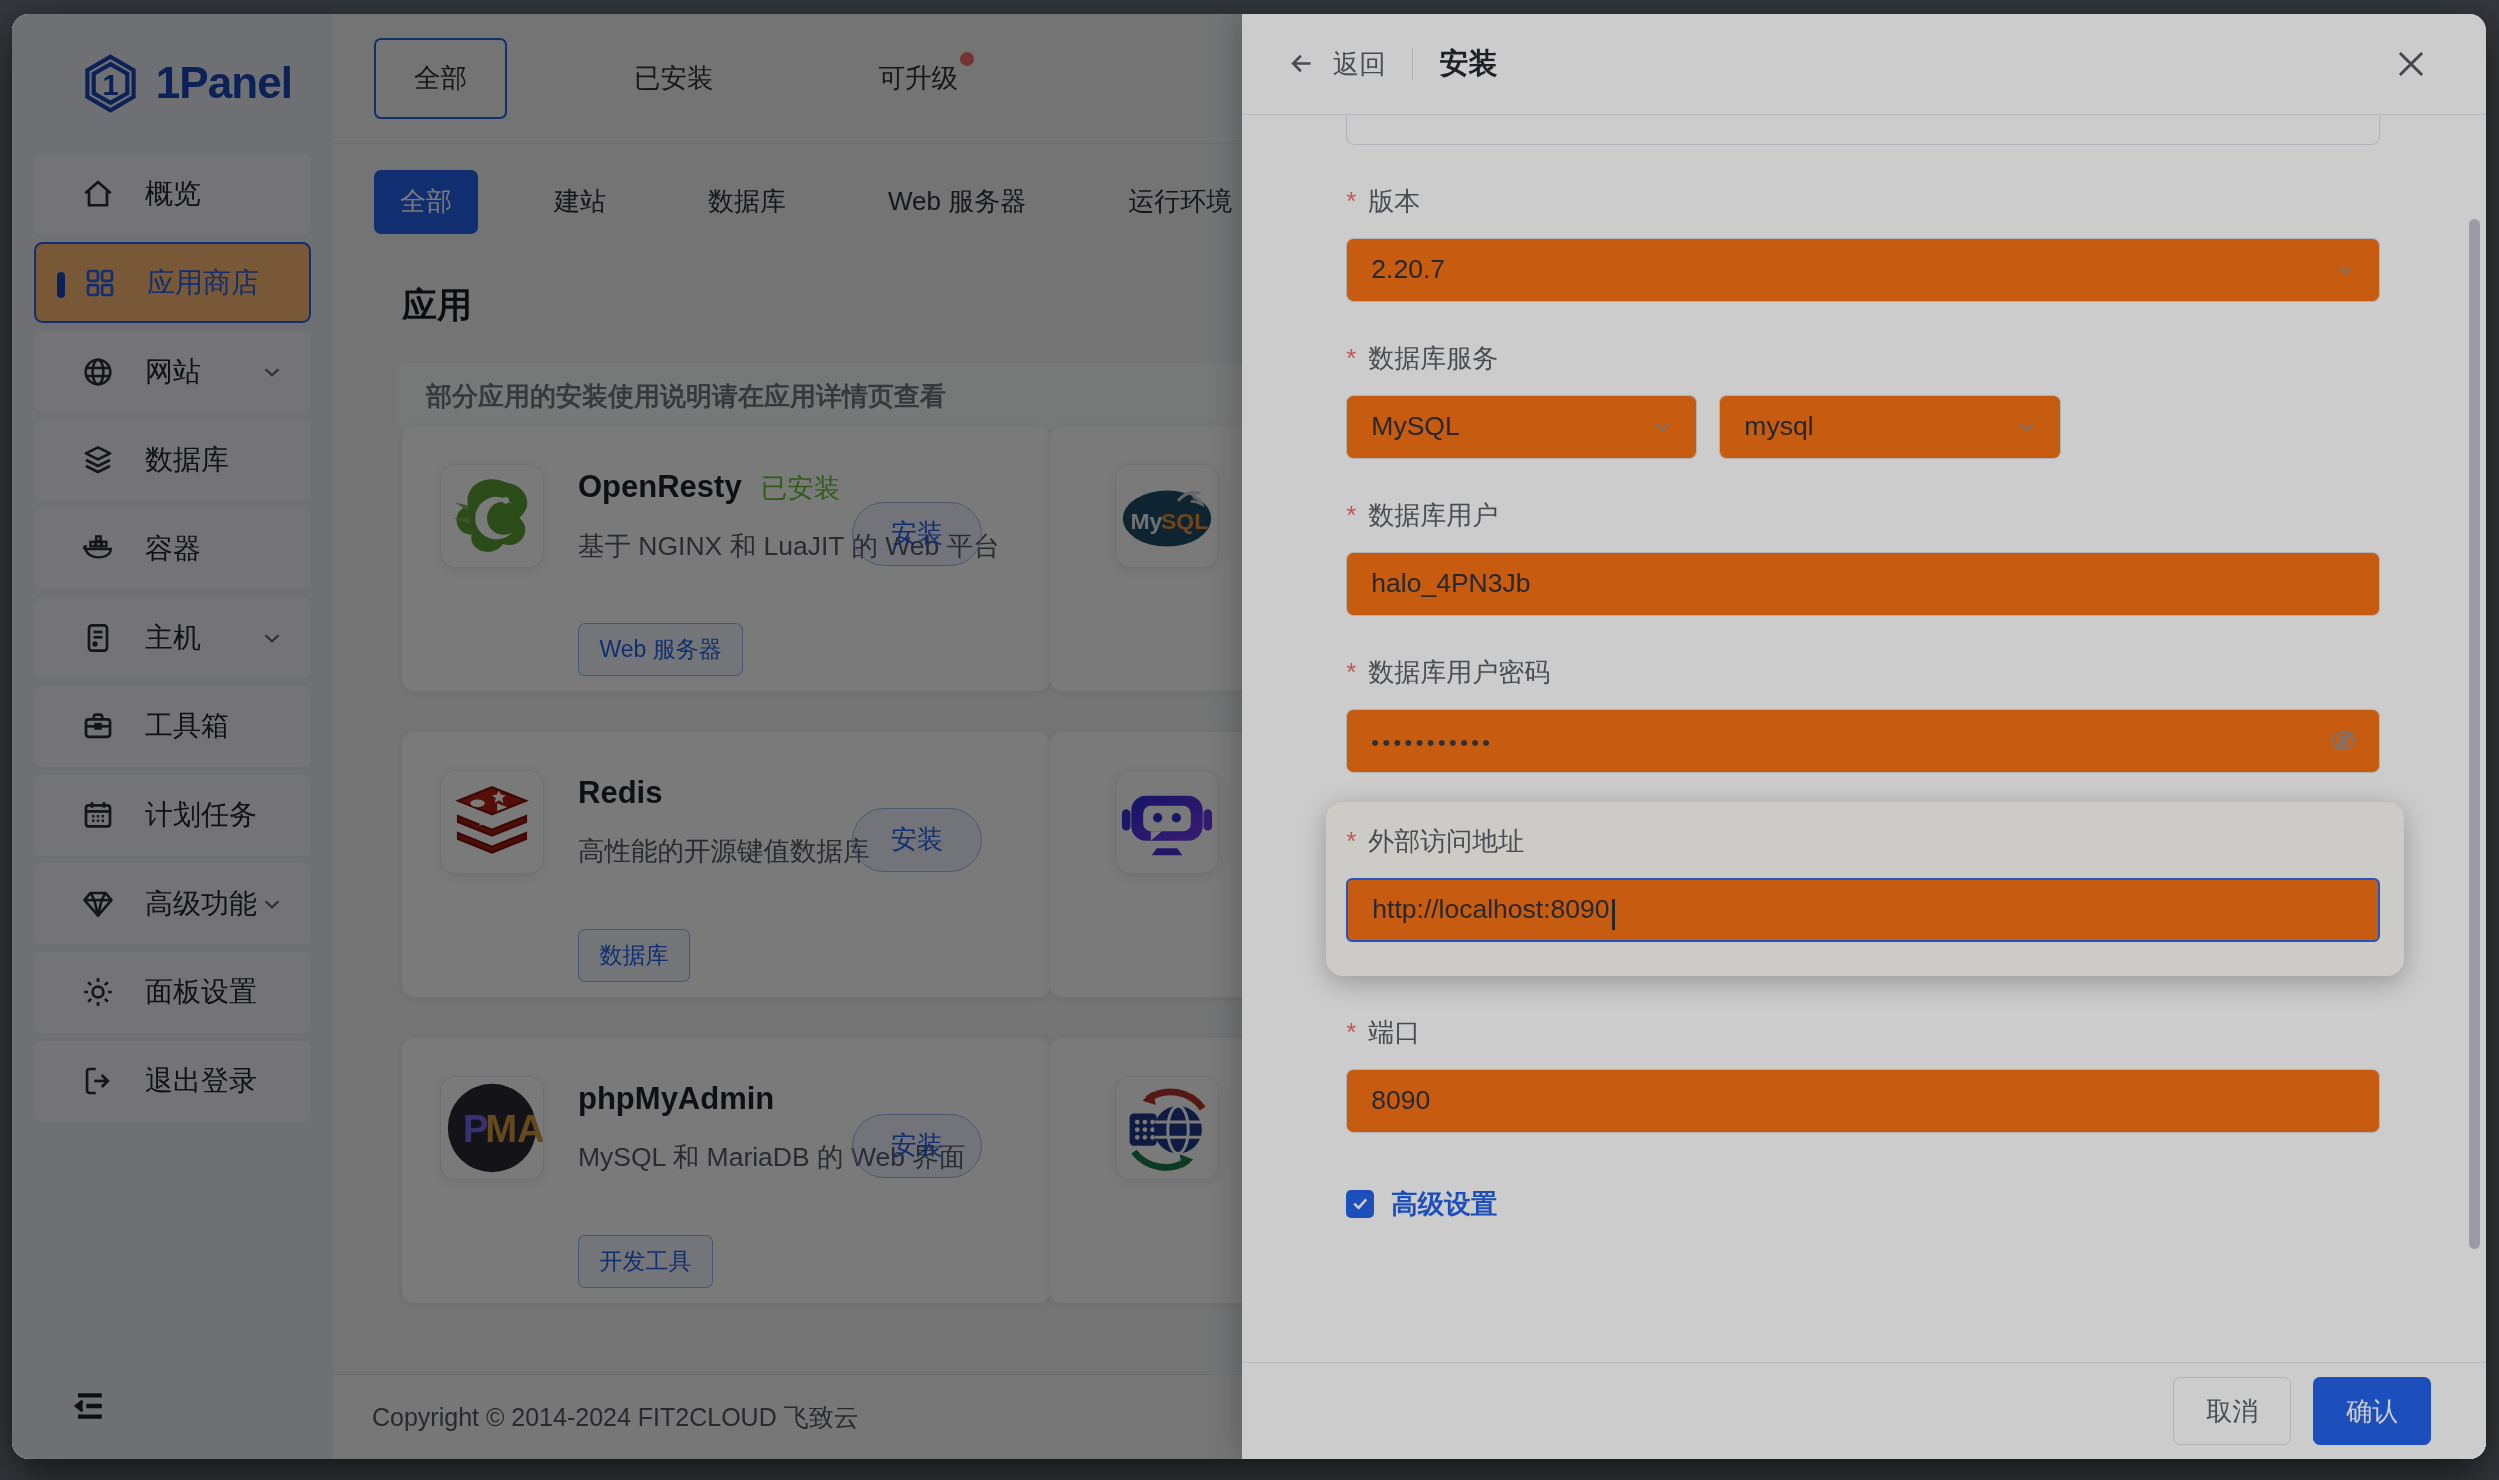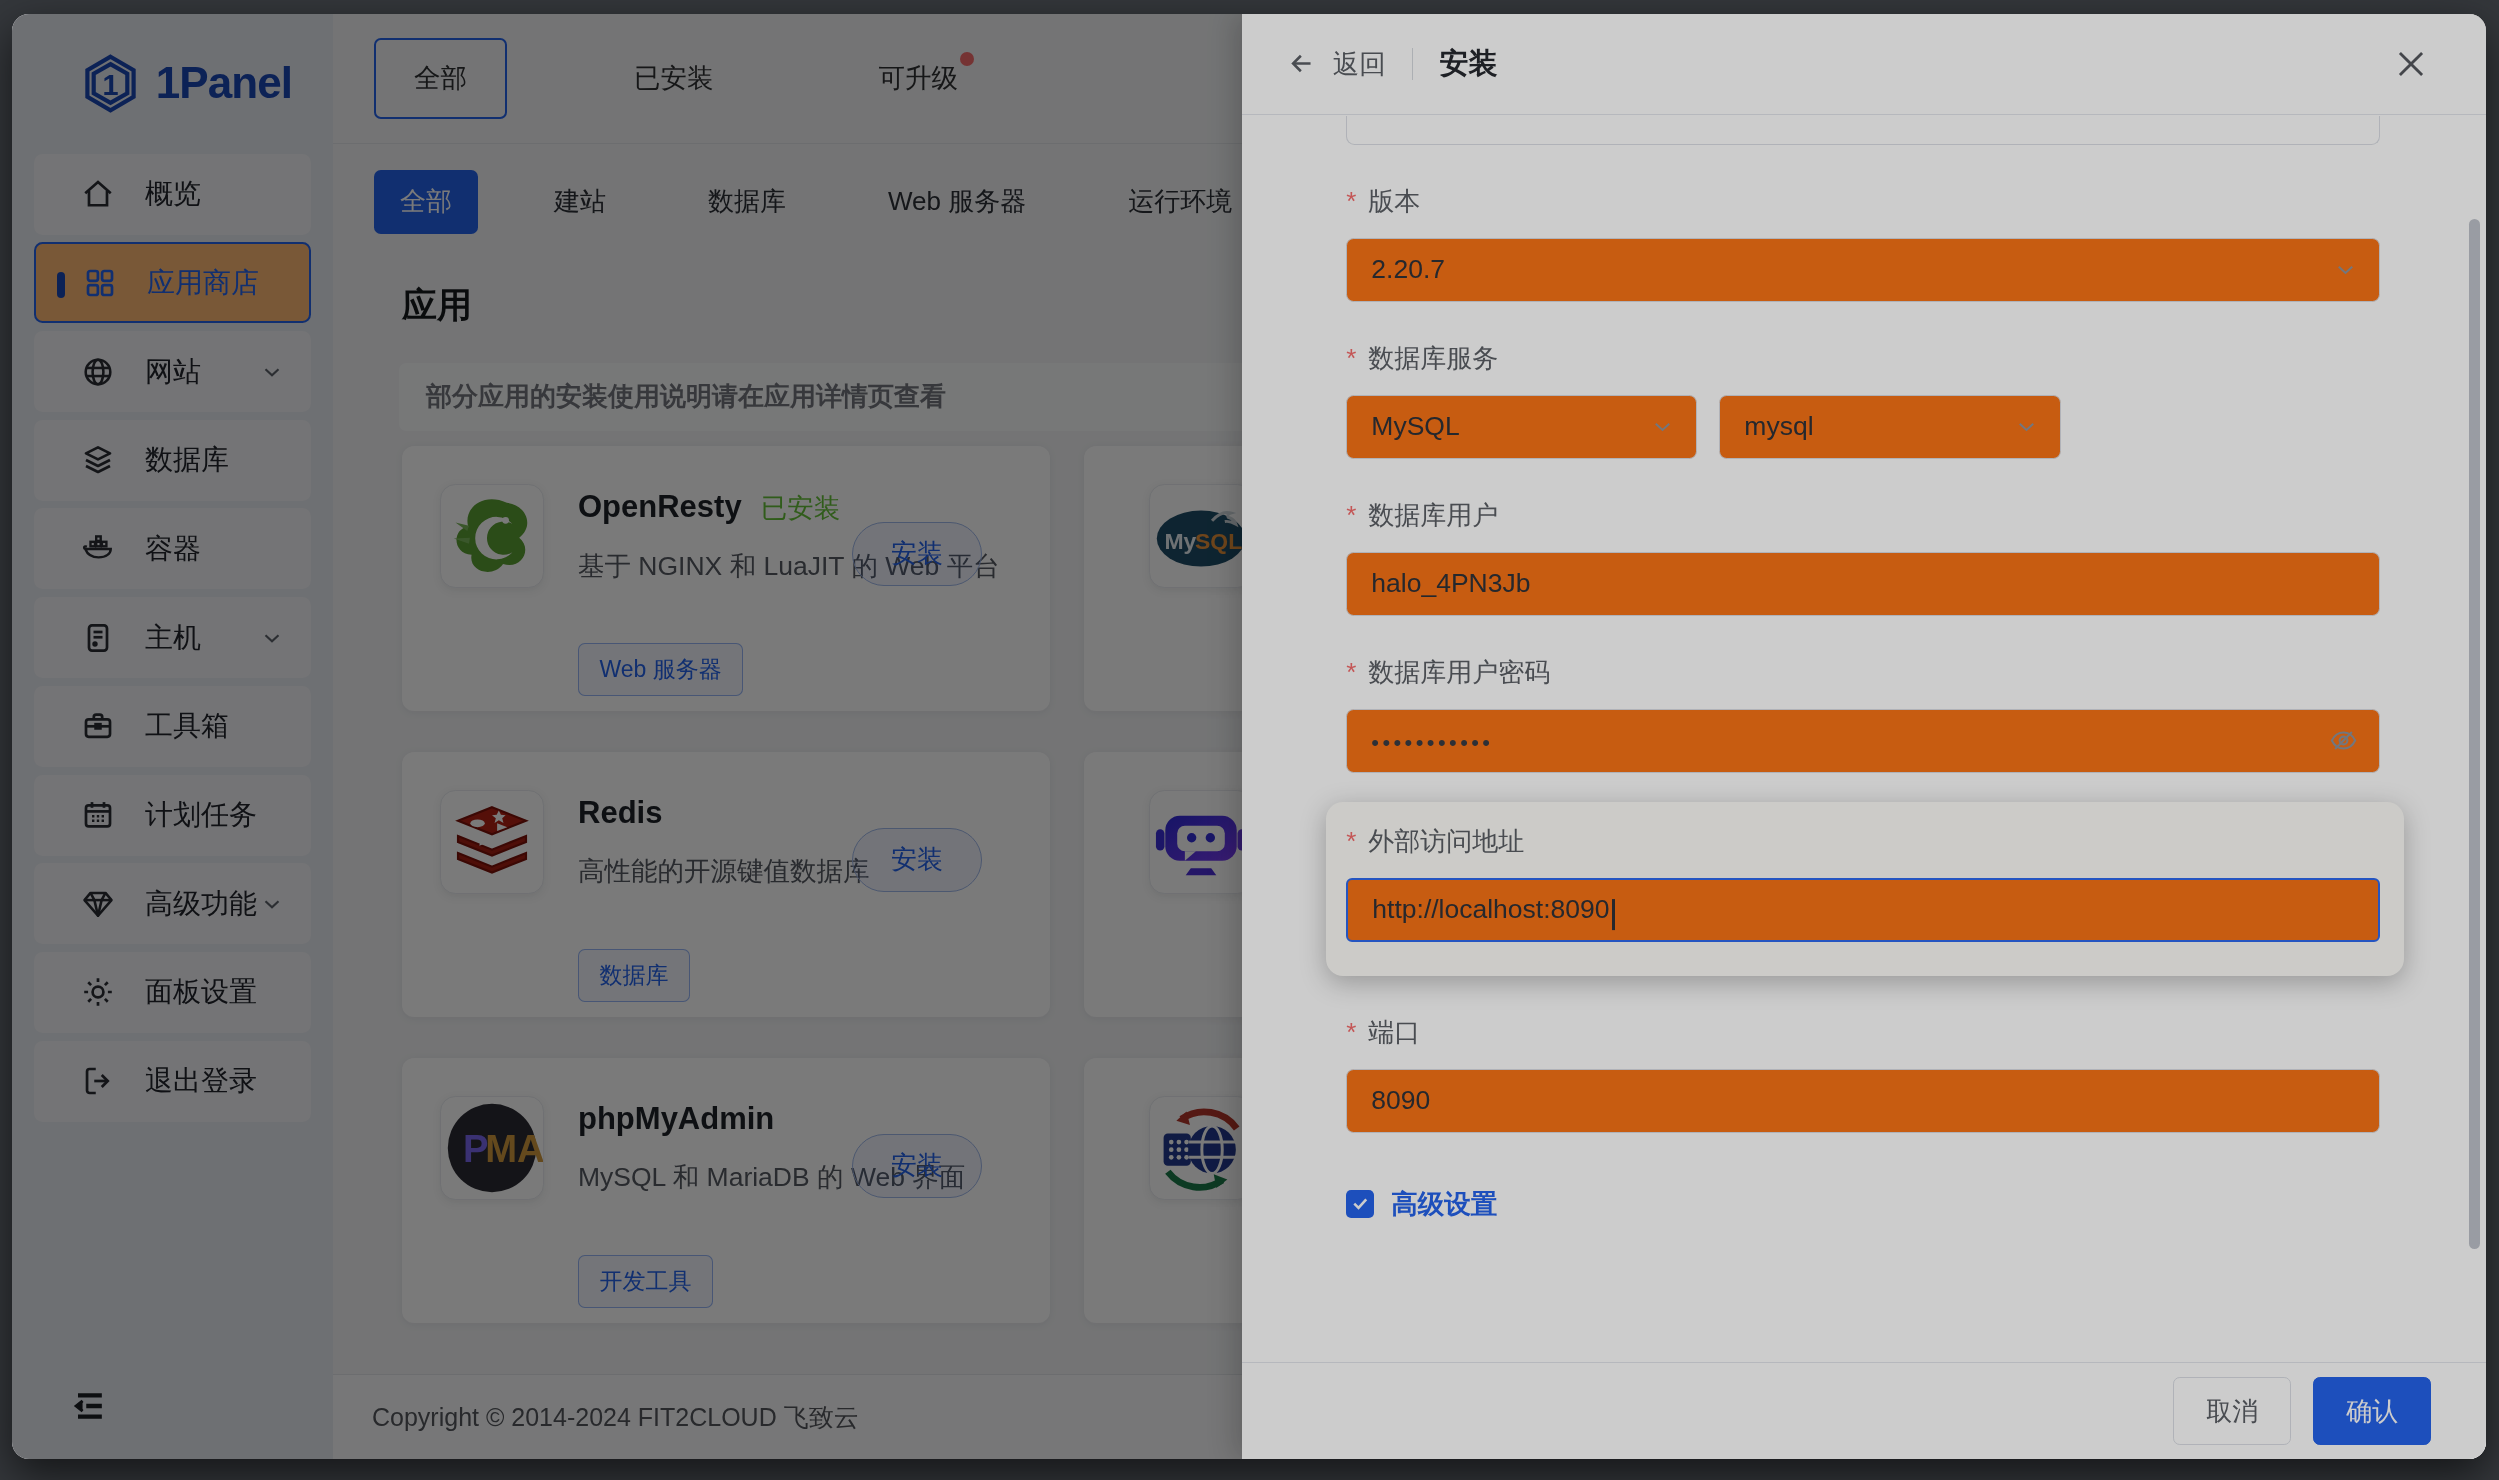--- a/index.html
+++ b/index.html
@@ -29,21 +29,21 @@
   .main { position:absolute; left:321px; top:0; right:0; bottom:0; background:#f2f3f5; }
   .topbar { height:130px; display:flex; align-items:center; gap:89px; padding-left:41px; border-bottom:0.9px solid #e2e4e8; }
   .top-tab { font-size:26.5px; color:#303133; padding:20.5px 38px; border-radius:6.8px; position:relative; cursor:pointer; white-space:nowrap; }
   .top-tab.active { border:2.6px solid #2563eb; }
   .tab-dot { position:absolute; top:12px; right:22px; width:14.5px; height:14.5px; border-radius:50%; background:#f56c6c; }
   .catbar { display:flex; align-items:center; gap:50px; padding:26px 0 0 41px; }
   .cat-pill { font-size:26px; color:#2e3138; padding:14.5px 26px; border-radius:6.8px; cursor:pointer; white-space:nowrap; }
   .cat-pill.active { background:#2563eb; color:#fff; }
   .page-title { font-size:35px; font-weight:bold; color:#17191d; margin:48px 0 0 69px; }
   .notice { margin:34px 0 0 66px; width:863px; height:68px; background:rgba(255,255,255,.55); border-radius:6.8px; display:flex; align-items:center; padding-left:27px; font-size:26px; color:#74777d;font-weight:bold; }
-  .cards { position:absolute; left:69px; top:432px; display:flex; gap:34px; }
+  .cards { position:absolute; left:69px; top:412px; display:flex; }
   .col { display:flex; flex-direction:column; gap:41px; }
   .card { position:relative; width:648px; height:265px; background:#fff; border-radius:12px; box-shadow:0 1.7px 8.5px rgba(31,35,41,.06); padding:38px 34px 0 38px; display:flex; }
   .appicon-box { width:104px; height:104px; border-radius:15.4px; border:0.9px solid #e9ecf1; background:#fff; box-shadow:0 2.6px 8.5px rgba(31,35,41,.08); display:flex; align-items:center; justify-content:center; flex:0 0 104px; }
   .appicon-box svg { width:79px; height:79px; }
   .card-body { margin-left:34px; flex:1; position:relative; }
   .card-title-row { display:flex; align-items:baseline; gap:19px; margin-top:5.1px; }
   .card-title { font-size:31px; font-weight:bold; color:#1f2329; }
   .installed-flag { font-size:26.5px; color:#67c23a; }
   .card-desc { margin-top:22px; font-size:26.5px; color:#575b63; white-space:nowrap; }
   .card-tag { position:absolute; left:0; top:159px; display:inline-flex; padding:10.3px 20.5px; border:1.7px solid rgba(37,99,235,.45); border-radius:6.8px; color:#2563eb; background:rgba(37,99,235,.06); font-size:23px; }

